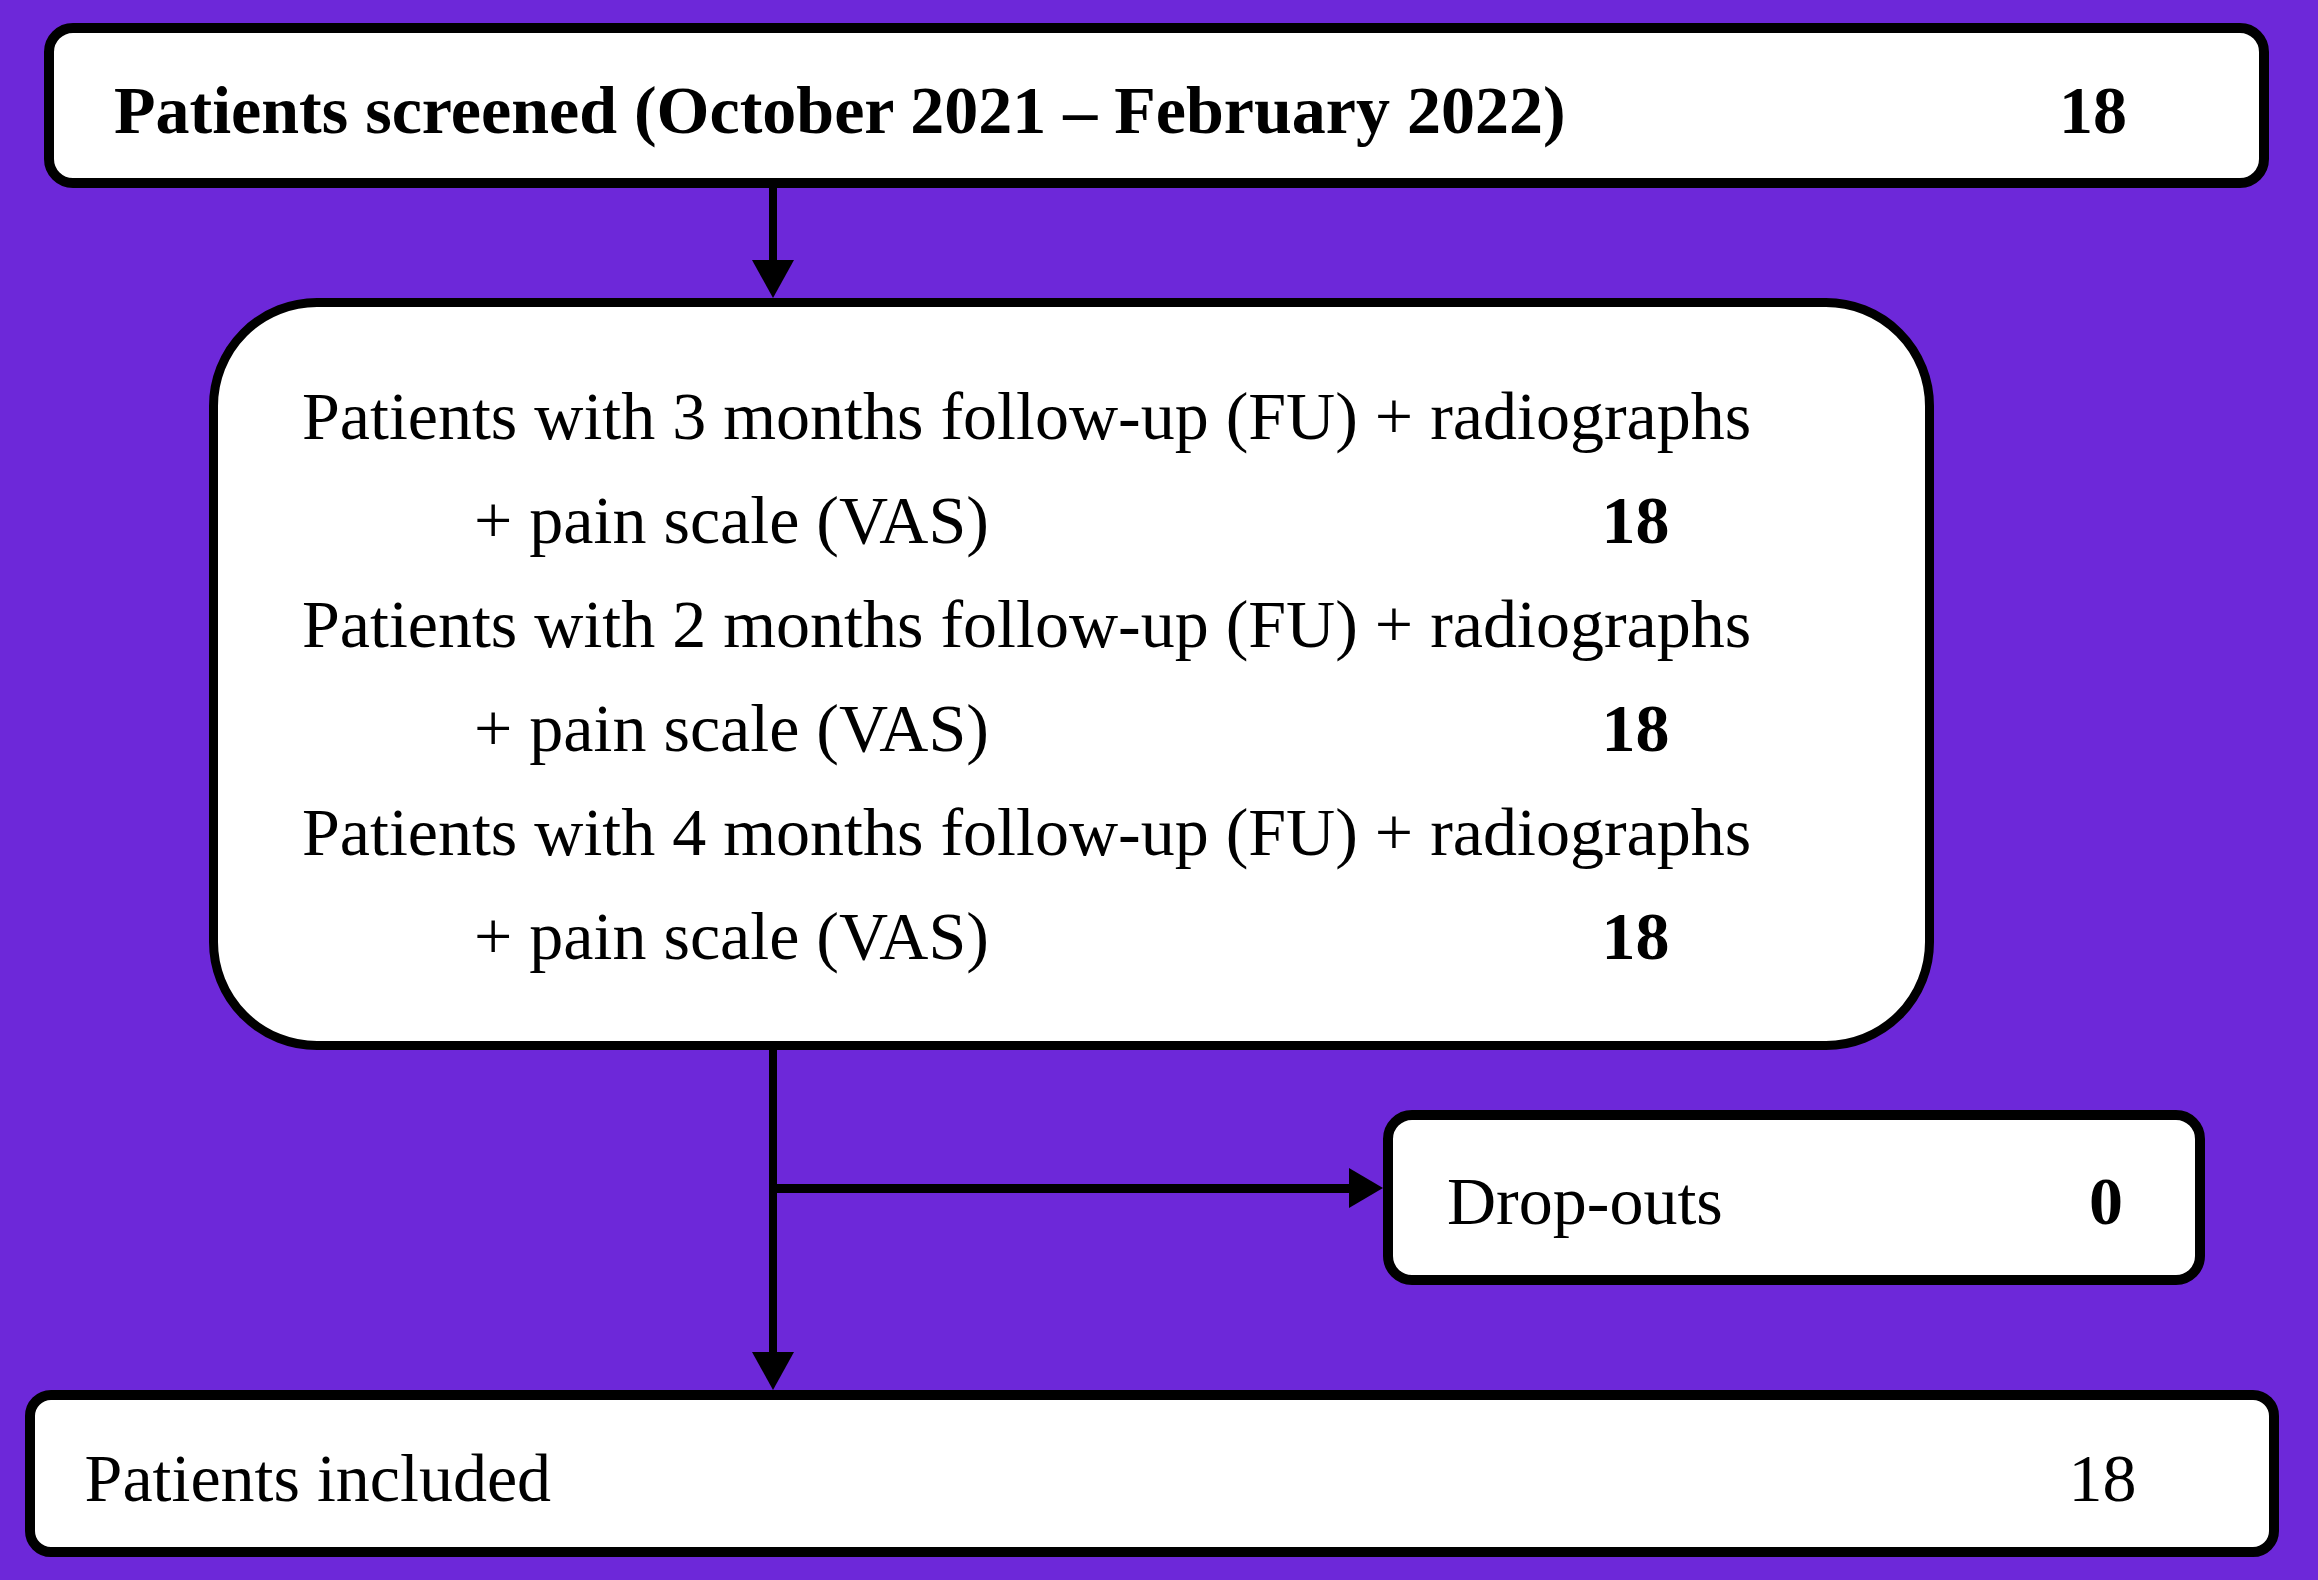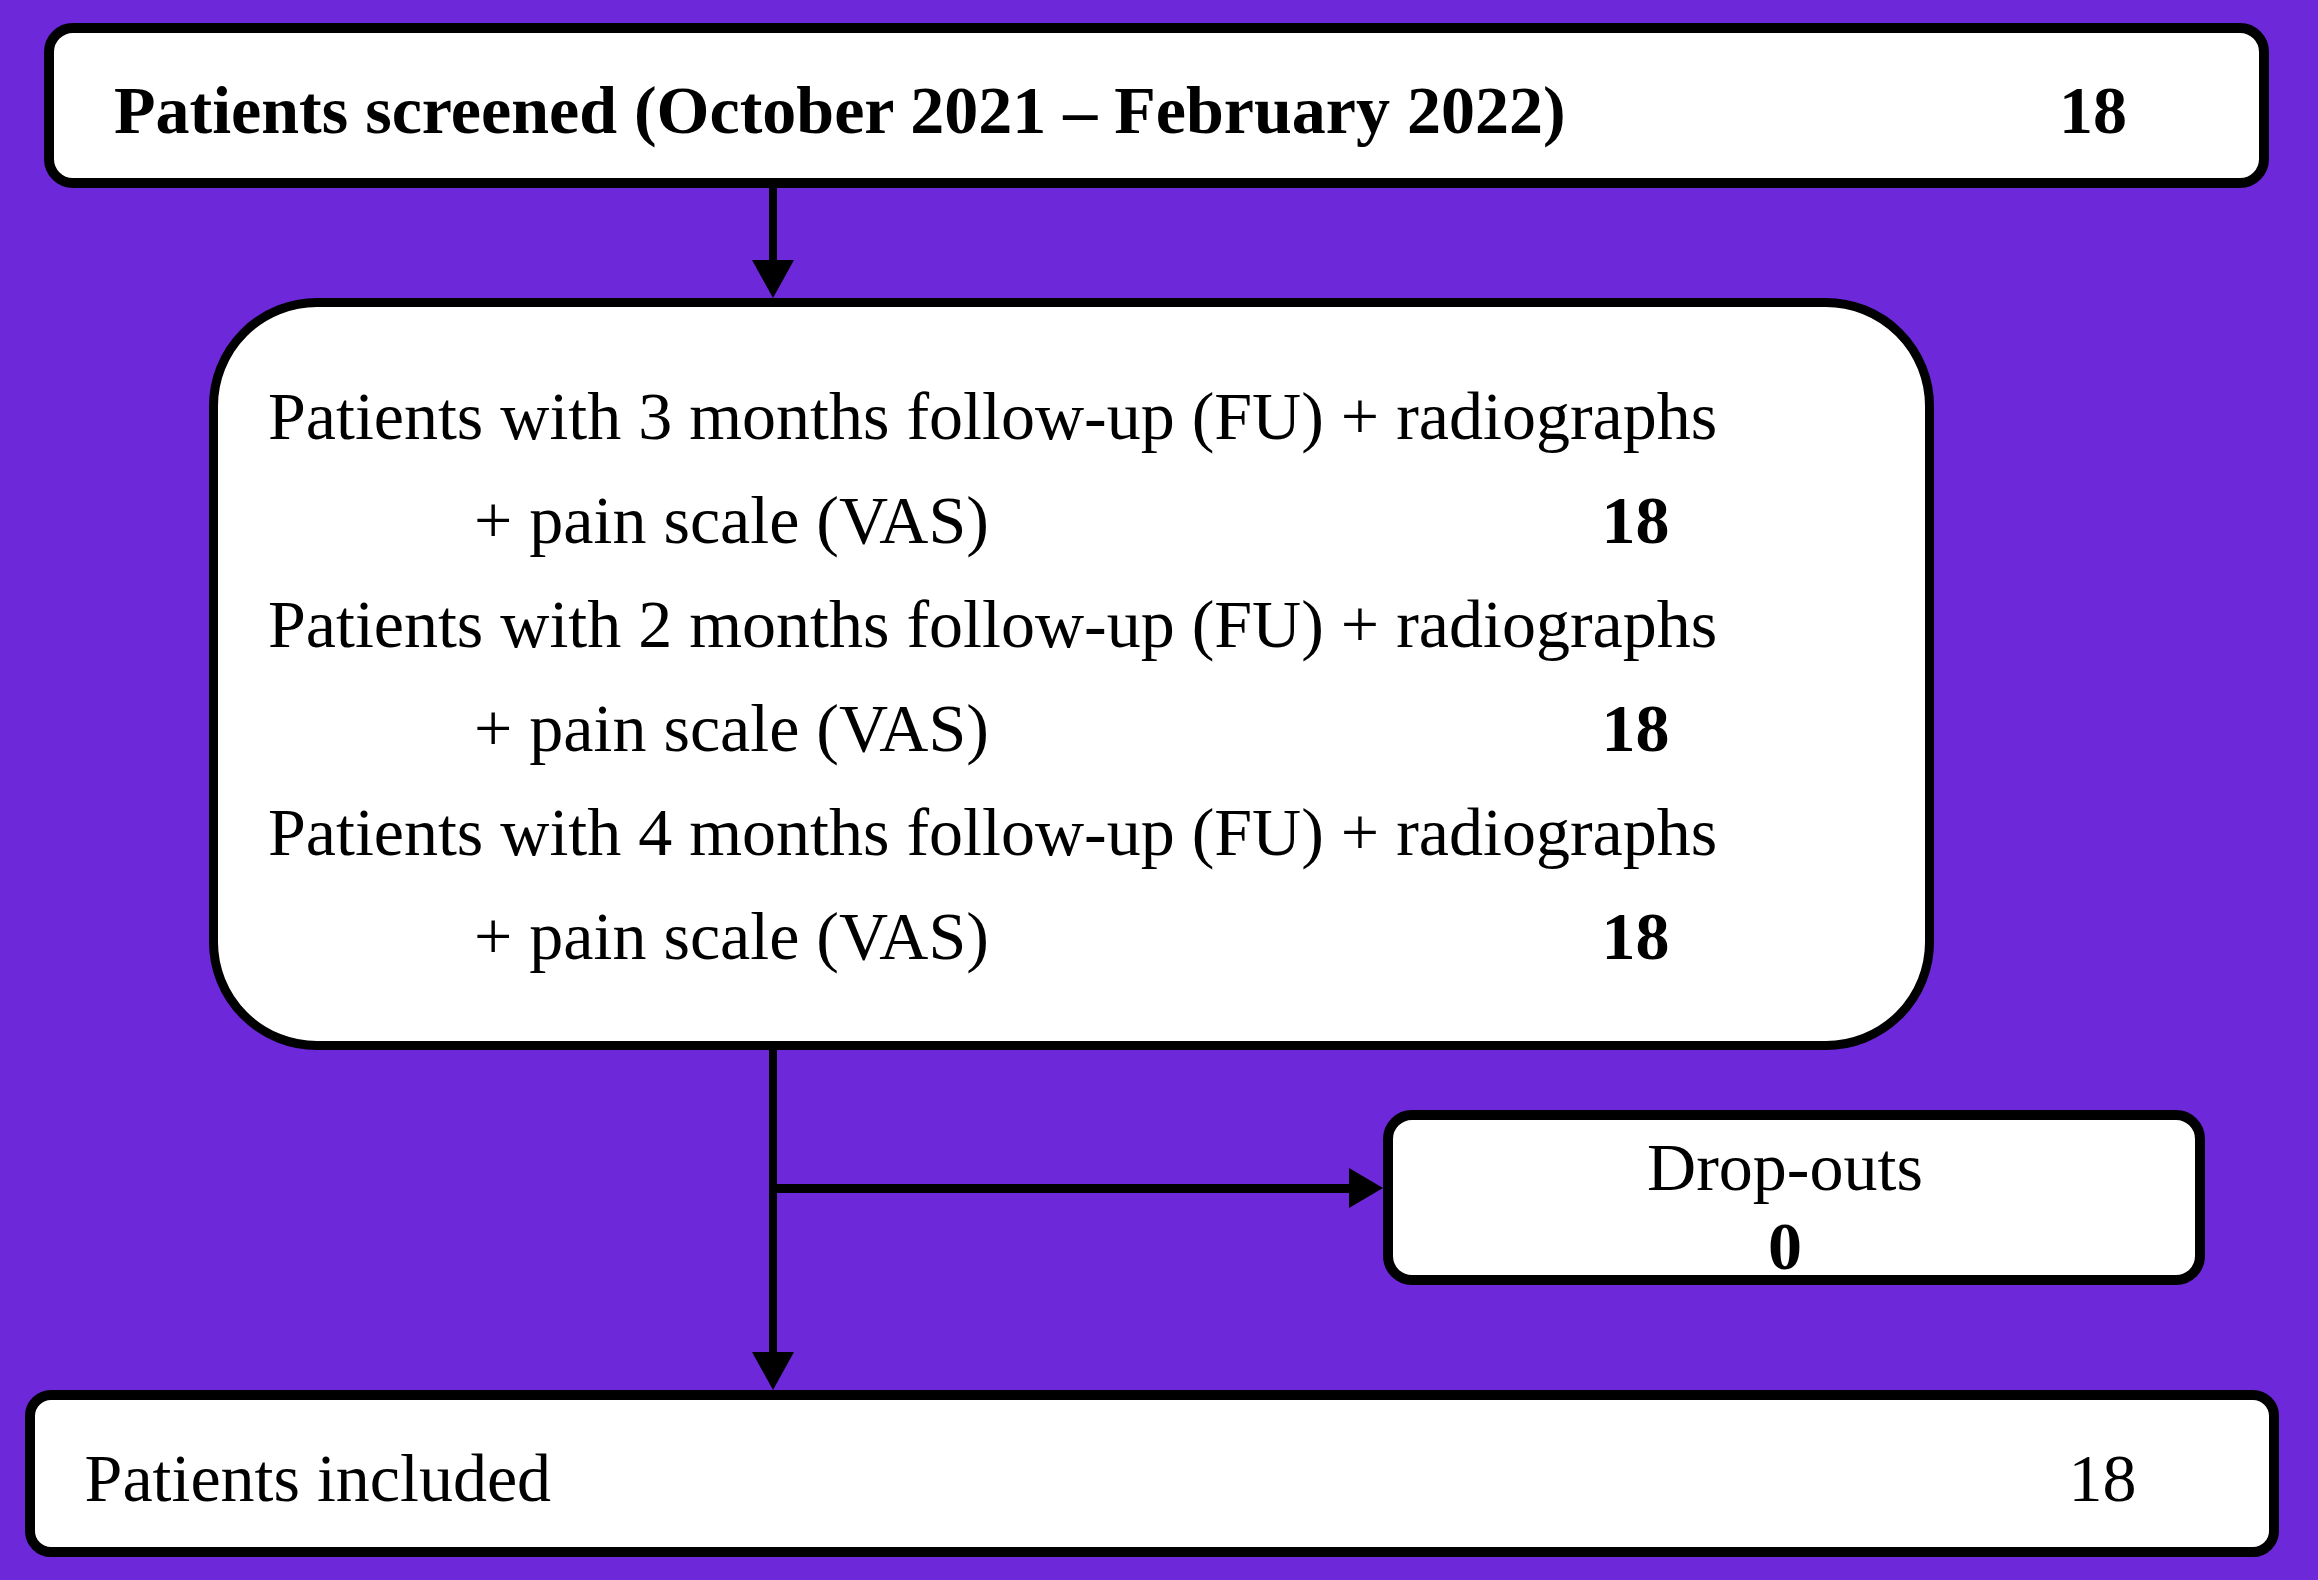--- a/index.html
+++ b/index.html
@@ -42,37 +42,36 @@
     border-radius: 108px;
     display: block;
     padding-top: 57px;
   }
   .fu-row {
     position: relative;
     height: 104px;
     line-height: 104px;
     white-space: nowrap;
   }
-  .fu-line1 { margin-left: 50px; }
+  .fu-line1 { margin-left: 84px; }
   .fu-line2 { margin-left: 256px; }
   .fu-count {
     position: absolute;
     left: 1356px; top: 0;
     width: 123px;
     text-align: center;
     font-weight: bold;
   }
 
   
   #box-dropouts {
     left: 1383px; top: 1110px;
     width: 822px; height: 175px;
     border-radius: 29px;
     padding: 7.7px 72px 0 54px;
-    flex-direction: column;
   }
   #box-dropouts .count { font-weight: bold; }
 
   
   #box-included {
     left: 24.6px; top: 1390px;
     width: 2254px; height: 167px;
     border-radius: 26px;
     padding: 10.8px 132px 0 50px;
     font-weight: normal;

